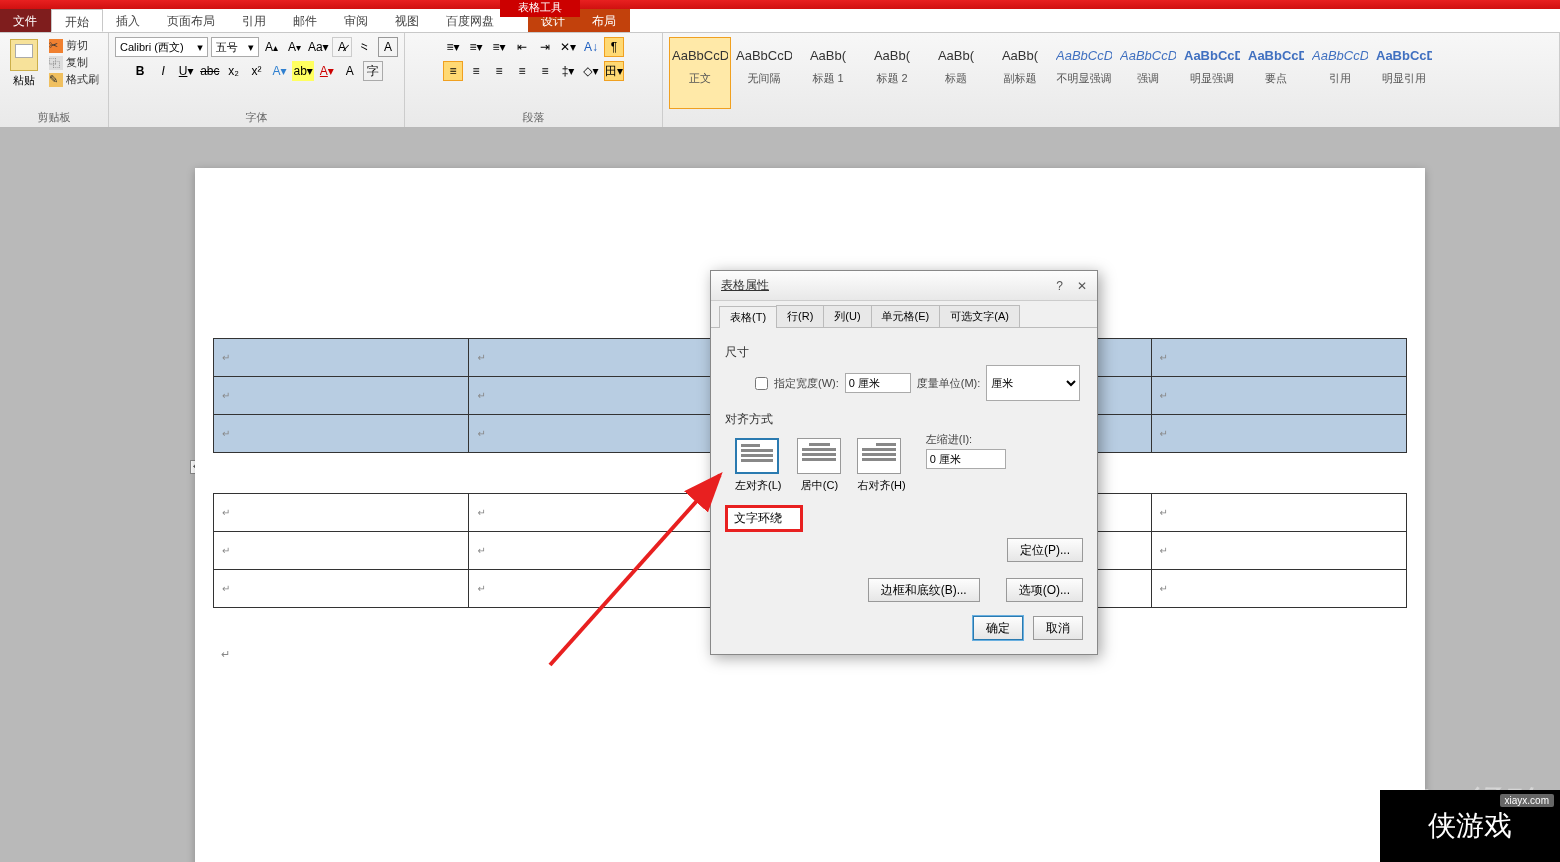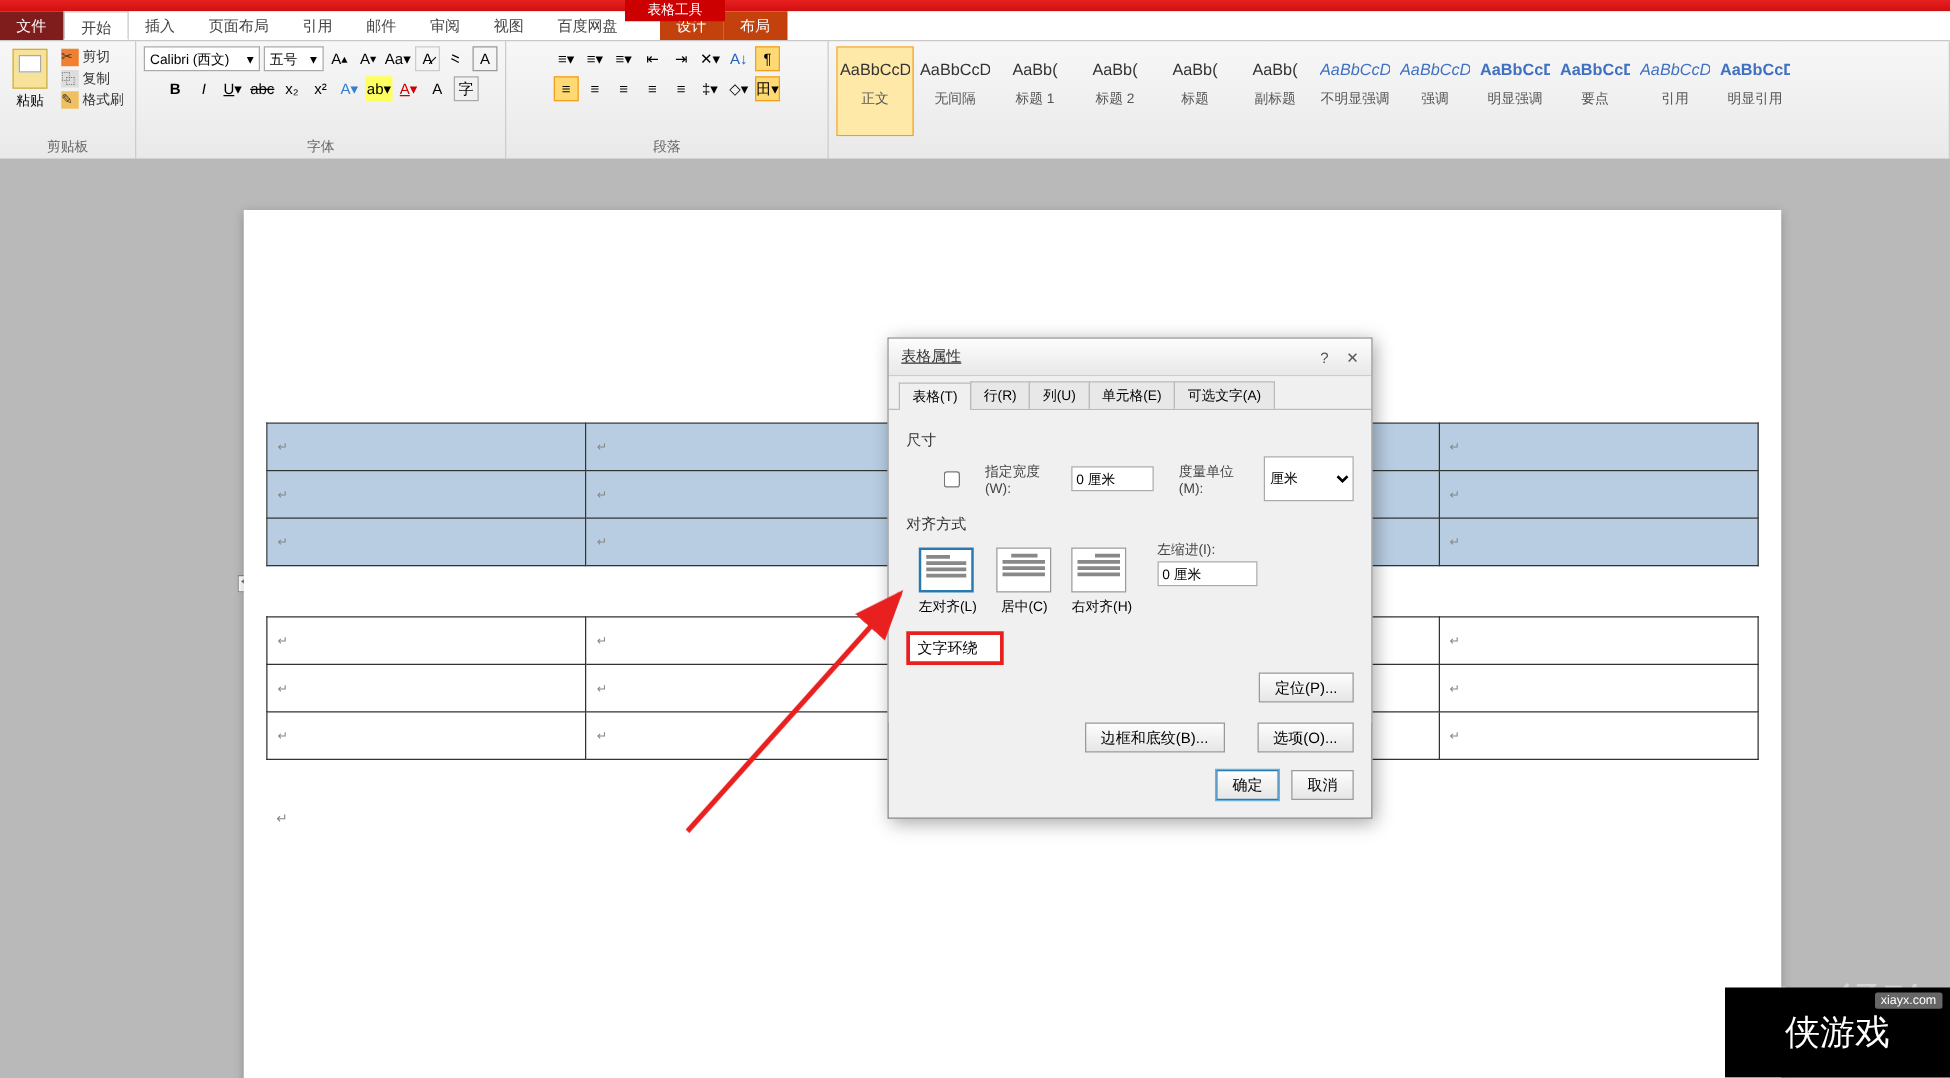--- a/index.html
+++ b/index.html
@@ -53,21 +53,21 @@
 
 .dialog { position:absolute; left:710px; top:270px; width:388px; background:#f0f0f0; border:1px solid #888; box-shadow:3px 3px 14px rgba(0,0,0,.35); font-size:12px; }
 .dlg-title { height:30px; background:linear-gradient(#fdfdfd,#e8e8e8); border-bottom:1px solid #ccc; display:flex; align-items:center; justify-content:space-between; padding:0 10px; }
 .dlg-title .t { color:#333;text-decoration:underline; }
 .dlg-title .ctrl { display:flex; gap:14px; color:#555; }
 .dlg-tabs { display:flex; padding:4px 8px 0; border-bottom:1px solid #bbb; background:#f0f0f0; }
 .dlg-tab { padding:3px 10px; border:1px solid #bbb; border-bottom:none; margin-right:-1px; background:#e8e8e8; font-size:11px; }
 .dlg-tab.active { background:#f0f0f0; position:relative; top:1px; }
 .dlg-body { padding:10px 14px; background:#f0f0f0; }
 .dlg-sec { font-size:12px; color:#333; margin:6px 0 4px; }
-.dlg-row { display:flex; align-items:center; gap:20px; margin:4px 0 10px 10px; font-size:11px; color:#444;padding-left:20px; }
+.dlg-row { display:flex; align-items:center; gap:6px; margin:4px 0 10px 10px; font-size:11px; color:#444;padding-left:20px; }
 .dlg-input { width:66px; height:20px; border:1px solid #aaa; background:#fff; padding:0 3px; font-size:11px; }
 .dlg-select { width:94px; height:36px; border:1px solid #aaa; background:#fff; font-size:11px; }
 
 .align-opts { display:flex; gap:16px; margin:6px 0 6px 10px; }
 .align-item { text-align:center; font-size:11px; }
 .align-box { width:44px; height:36px; border:1px solid #999; background:#fff; margin-bottom:4px; display:flex; flex-direction:column; padding:4px; gap:2px; }
 .align-box .ln { height:3px; background:#888; }
 .align-box.sel { border:2px solid #2a7ab0; }
 .indent-grp { font-size:11px; color:#444; }
 

